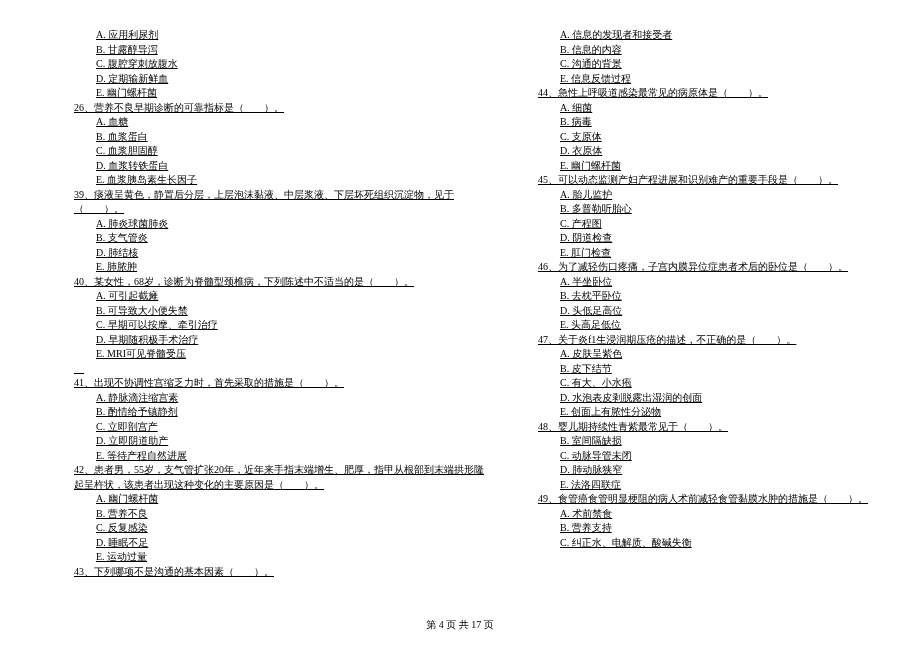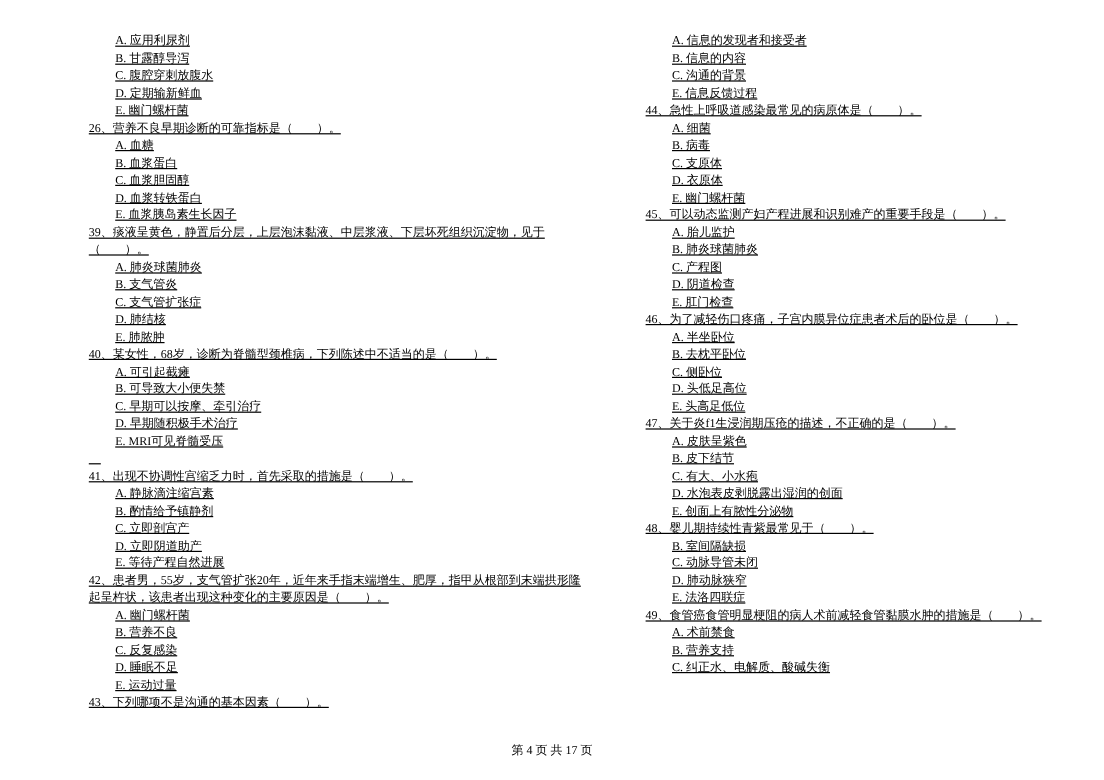--- a/index.html
+++ b/index.html
@@ -56,21 +56,20 @@
       <div class="line q">26、营养不良早期诊断的可靠指标是（　　）。</div>
       <div class="line opt">A. 血糖</div>
       <div class="line opt">B. 血浆蛋白</div>
       <div class="line opt">C. 血浆胆固醇</div>
       <div class="line opt">D. 血浆转铁蛋白</div>
       <div class="line opt">E. 血浆胰岛素生长因子</div>
       <div class="line q">39、痰液呈黄色，静置后分层，上层泡沫黏液、中层浆液、下层坏死组织沉淀物，见于</div>
       <div class="line q-cont">（　　）。</div>
       <div class="line opt">A. 肺炎球菌肺炎</div>
       <div class="line opt">B. 支气管炎</div>
-      <div class="line opt">C. 支气管扩张症</div>
       <div class="line opt">D. 肺结核</div>
       <div class="line opt">E. 肺脓肿</div>
       <div class="line q">40、某女性，68岁，诊断为脊髓型颈椎病，下列陈述中不适当的是（　　）。</div>
       <div class="line opt">A. 可引起截瘫</div>
       <div class="line opt">B. 可导致大小便失禁</div>
       <div class="line opt">C. 早期可以按摩、牵引治疗</div>
       <div class="line opt">D. 早期随积极手术治疗</div>
       <div class="line opt">E. MRI可见脊髓受压</div>
       <div class="line q">　</div>
       <div class="line q">41、出现不协调性宫缩乏力时，首先采取的措施是（　　）。</div>
@@ -94,28 +93,27 @@
       <div class="line opt">C. 沟通的背景</div>
       <div class="line opt">E. 信息反馈过程</div>
       <div class="line q">44、急性上呼吸道感染最常见的病原体是（　　）。</div>
       <div class="line opt">A. 细菌</div>
       <div class="line opt">B. 病毒</div>
       <div class="line opt">C. 支原体</div>
       <div class="line opt">D. 衣原体</div>
       <div class="line opt">E. 幽门螺杆菌</div>
       <div class="line q">45、可以动态监测产妇产程进展和识别难产的重要手段是（　　）。</div>
       <div class="line opt">A. 胎儿监护</div>
-      <div class="line opt">B. 肺炎球菌肺炎</div>
+      <div class="line opt">B. 多普勒听胎心</div>
       <div class="line opt">C. 产程图</div>
       <div class="line opt">D. 阴道检查</div>
       <div class="line opt">E. 肛门检查</div>
       <div class="line q">46、为了减轻伤口疼痛，子宫内膜异位症患者术后的卧位是（　　）。</div>
       <div class="line opt">A. 半坐卧位</div>
       <div class="line opt">B. 去枕平卧位</div>
-      <div class="line opt">C. 侧卧位</div>
       <div class="line opt">D. 头低足高位</div>
       <div class="line opt">E. 头高足低位</div>
       <div class="line q">47、关于炎f1生浸润期压疮的描述，不正确的是（　　）。</div>
       <div class="line opt">A. 皮肤呈紫色</div>
       <div class="line opt">B. 皮下结节</div>
       <div class="line opt">C. 有大、小水疱</div>
       <div class="line opt">D. 水泡表皮剥脱露出湿润的创面</div>
       <div class="line opt">E. 创面上有脓性分泌物</div>
       <div class="line q">48、婴儿期持续性青紫最常见于（　　）。</div>
       <div class="line opt">B. 室间隔缺损</div>

